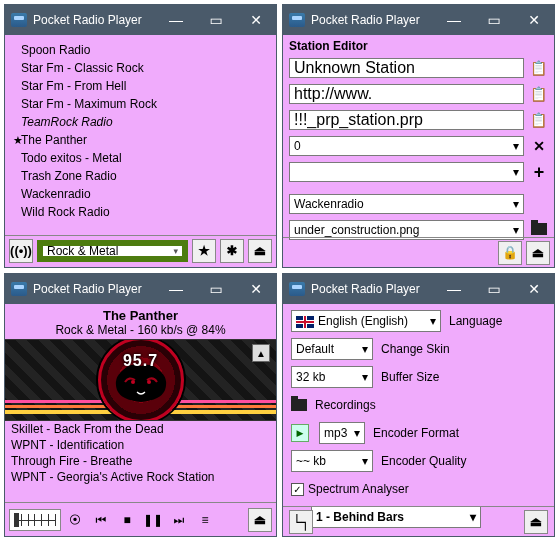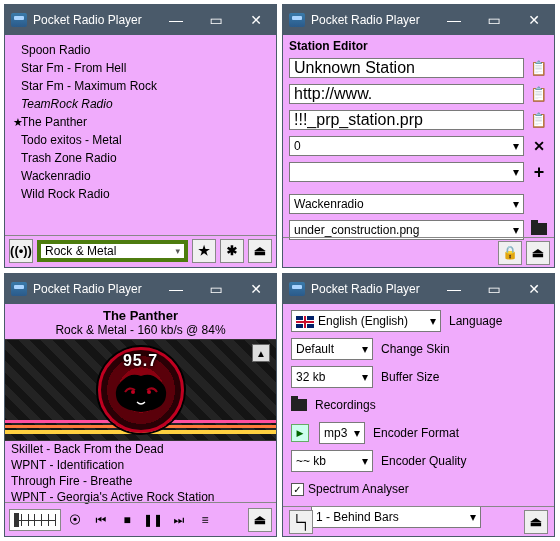--- a/index.html
+++ b/index.html
@@ -12,35 +12,35 @@
 .titlebar .winbtn { width: 40px; height: 30px; display: flex; align-items: center; justify-content: center; font-size: 14px; color: #fff; }
 .content { flex: 1; background: #f0abfc; overflow: hidden; position: relative; }
 
 
 .stationlist { padding: 6px 2px 0 2px; height: 200px; overflow: hidden; font-size: 12px; }
 .stationlist .row { display:flex; align-items:center; padding: 2px 4px 2px 14px; }
 .stationlist .row .star { position:absolute; left:6px; color:#000; font-size:11px;}
 .stationlist .row span { white-space:nowrap;}
 .bottombar { height: 30px; border-top: 1px solid #888; display:flex; align-items:center; padding: 2px 4px; gap:4px; }
 .iconbtn { width:24px; height:24px; border:1px solid #888; background:#f0f0f0; display:flex; align-items:center; justify-content:center; font-size:13px; font-weight:bold; }
-.combo { flex:1; height:22px; border:4px solid #4d7c0f; background:#fff; font-size:12px; padding:0 4px; display:flex; align-items:center; justify-content:space-between;}
+.combo { flex:1; height:22px; border:6px solid #4d7c0f; background:#fff; font-size:12px; padding:0 4px; display:flex; align-items:center; justify-content:space-between;}
 .combo .chev { font-size:9px; color:#555;}
 
 
 .editor { padding: 4px 6px; font-size:12px; }
 .editor h4 { font-size:12px; font-weight:bold; margin-bottom:4px;}
 .edrow { display:flex; align-items:center; gap:6px; margin-bottom:4px; height:22px;}
 .edrow .field { flex:1; height:20px; border:1px solid #7a7a7a; background:#fff; font-size:12px; padding:1px 4px; display:flex; align-items:center; justify-content:space-between;}
 .edrow .field input { border:none; outline:none; width:100%; font-size:16px; font-family:inherit;}
 .edrow .glyph { width:18px; text-align:center; font-size:14px;}
 
 
 .nowplaying { text-align:center; font-size:12px; padding:4px 0 2px 0;}
 .nowplaying .np-title { font-weight:bold; font-size:13px;}
-.artwork { height:102px; background:#1a1a1a; position:relative; overflow:hidden; border-top:1px solid #333;border-bottom:1px solid #333;}
+.artwork { height:82px; background:#1a1a1a; position:relative; overflow:hidden; border-top:1px solid #333;border-bottom:1px solid #333;}
 .artwork .diamond { position:absolute; inset:0; background:
   repeating-linear-gradient(45deg,#2a2a2a 0 8px,#111 8px 16px),
   repeating-linear-gradient(-45deg,#2a2a2a 0 8px,#111 8px 16px);
   opacity:.6;}
 .artwork .neon { position:absolute; left:0; right:0; bottom:6px; height:14px;
   background: linear-gradient(#ff4fa0 0 3px, transparent 3px 5px, #ff7a3a 5px 8px, transparent 8px 10px, #ffd040 10px 13px);}
 .artwork .disc { position:absolute; left:50%; top:50%; width:86px; height:86px; margin:-43px 0 0 -43px; border-radius:50%;
   background: radial-gradient(circle at 50% 50%, #8a0010 0 40%, #5a000a 40% 60%, #2a0005 60% 100%);
   border:3px solid #c00020; box-shadow:0 0 0 2px #000;}
 .artwork .freq { position:absolute; left:50%; top:12px; transform:translateX(-50%); color:#fff; font-weight:bold; font-size:16px; letter-spacing:1px; text-shadow:0 0 4px #000,0 0 2px #000;}
@@ -89,20 +89,23 @@
     <div class="winbtn">—</div>
     <div class="winbtn">▭</div>
     <div class="winbtn">✕</div>
   </div>
   <div class="content">
     <div class="stationlist" id="station-list">
         <div class="row" style="position: relative;">
           <span>Spoon Radio</span>
         </div>
         <div class="row" style="position: relative;">
+          <span>Star Fm - Classic Rock</span>
+        </div>
+        <div class="row" style="position: relative;">
           <span>Star Fm - From Hell</span>
         </div>
         <div class="row" style="position: relative;">
           <span>Star Fm - Maximum Rock</span>
         </div>
         <div class="row" style="position: relative; font-style: italic;">
           <span>TeamRock Radio</span>
         </div>
         <div class="row" style="position: relative;">
           <span class="star">★</span>
@@ -311,21 +314,21 @@
         </div>
         <label>Encoder Quality</label>
       </div>
       <div class="srow">
         <div class="chk">
           <div class="box">✓</div>
           <label>Spectrum Analyser</label>
         </div>
       </div>
       <div class="srow" style="padding-left:20px;">
-        <div class="sel" style="width:170px;">
+        <div class="sel" style="width:170px;font-weight:bold;">
           <span>1 - Behind Bars</span>
             <span class="chev">▾</span>
         </div>
       </div>
     </div>
     <div class="botset" style="position:absolute;left:0;right:0;bottom:0;">
       <div class="iconbtn">
           <span class="squig">└┐</span>
         </div>
       <div class="spacer"></div>

